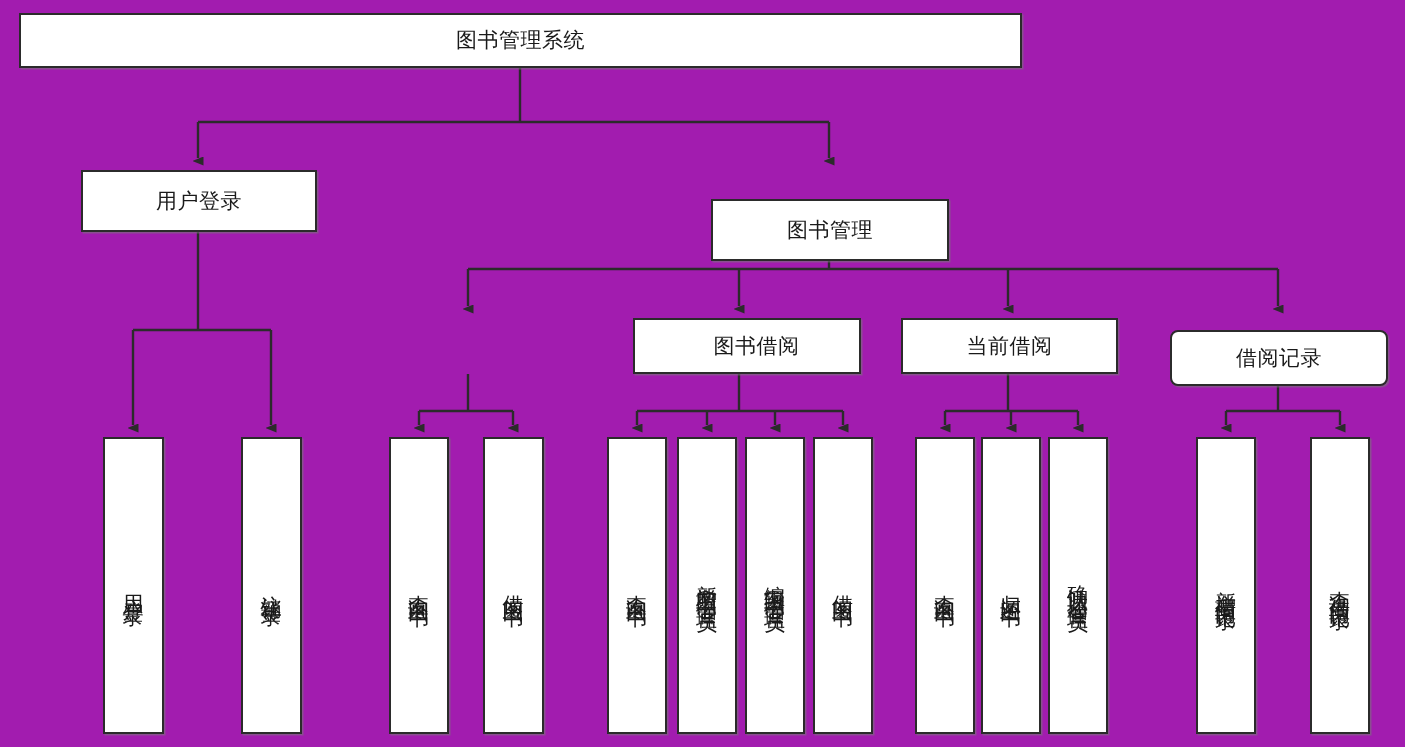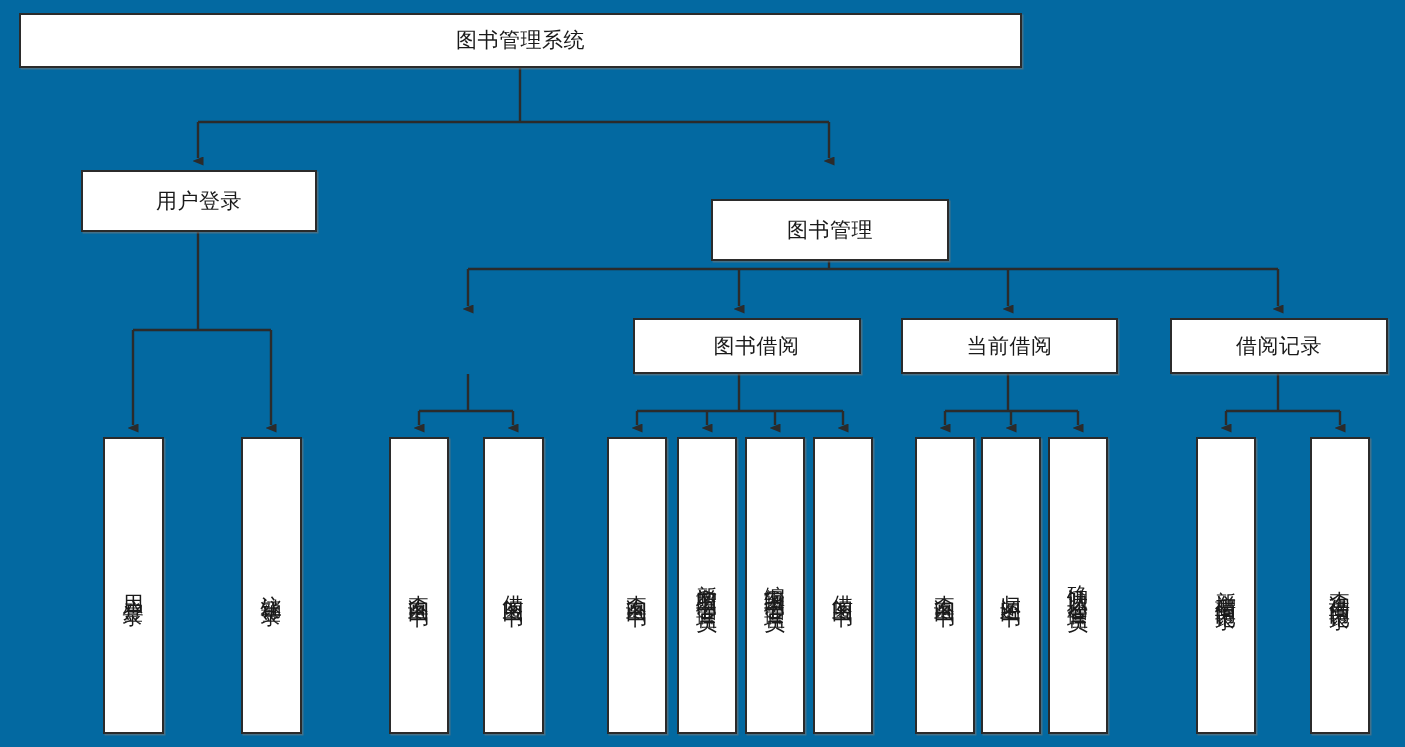--- a/index.html
+++ b/index.html
@@ -7,21 +7,21 @@
     padding: 0;
     background: #ffffff;
   }
   body {
     font-family: "Liberation Sans", "DejaVu Sans", sans-serif;
   }
   #stage {
     position: relative;
     width: 1405px;
     height: 747px;
-    background: #0369a1;
+    background: #a21caf;
     overflow: hidden;
     text-decoration: underline;
   }
   #diagram-svg {
     position: absolute;
     left: 0;
     top: 0;
     width: 1405px;
     height: 747px;
   }
@@ -131,21 +131,21 @@
   <div class="node-box" style="left:711px; top:170px; width:238px; height:62px;margin-top:29px;">
     <span class="node-label">图书管理</span>
   </div>
 
   <div class="node-box" style="left:633px; top:318px; width:228px; height:56px;padding-left:19px;">
     <span class="node-label">图书借阅</span>
   </div>
   <div class="node-box" style="left:901px; top:318px; width:217px; height:56px;">
     <span class="node-label">当前借阅</span>
   </div>
-  <div class="node-box" style="left:1170px; top:318px; width:218px; height:56px;">
+  <div class="node-box" style="left:1170px; top:330px; width:218px; height:56px;border-radius:8px;">
     <span class="node-label">借阅记录</span>
   </div>
 
   <div class="node-box vertical" style="left:103px; top:437px; width:61px; height:297px;">
     <span class="node-label">用户登录</span>
   </div>
   <div class="node-box vertical" style="left:241px; top:437px; width:61px; height:297px;">
     <span class="node-label">注销登录</span>
   </div>
 

